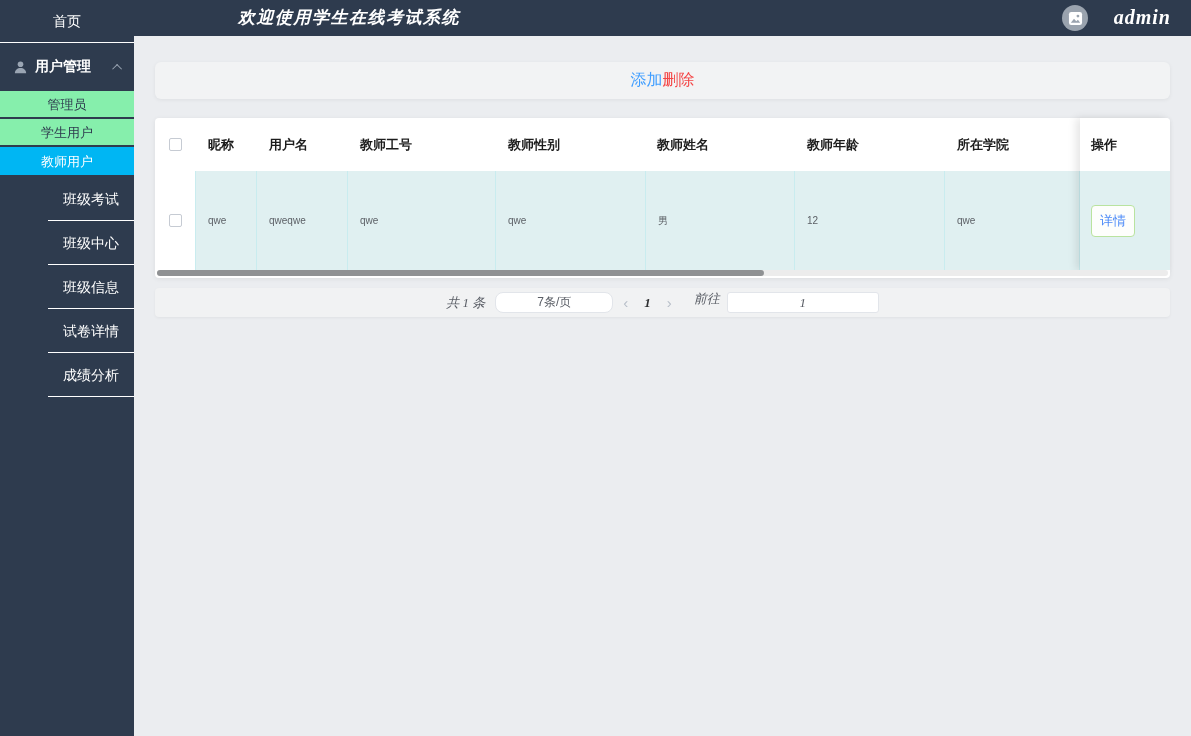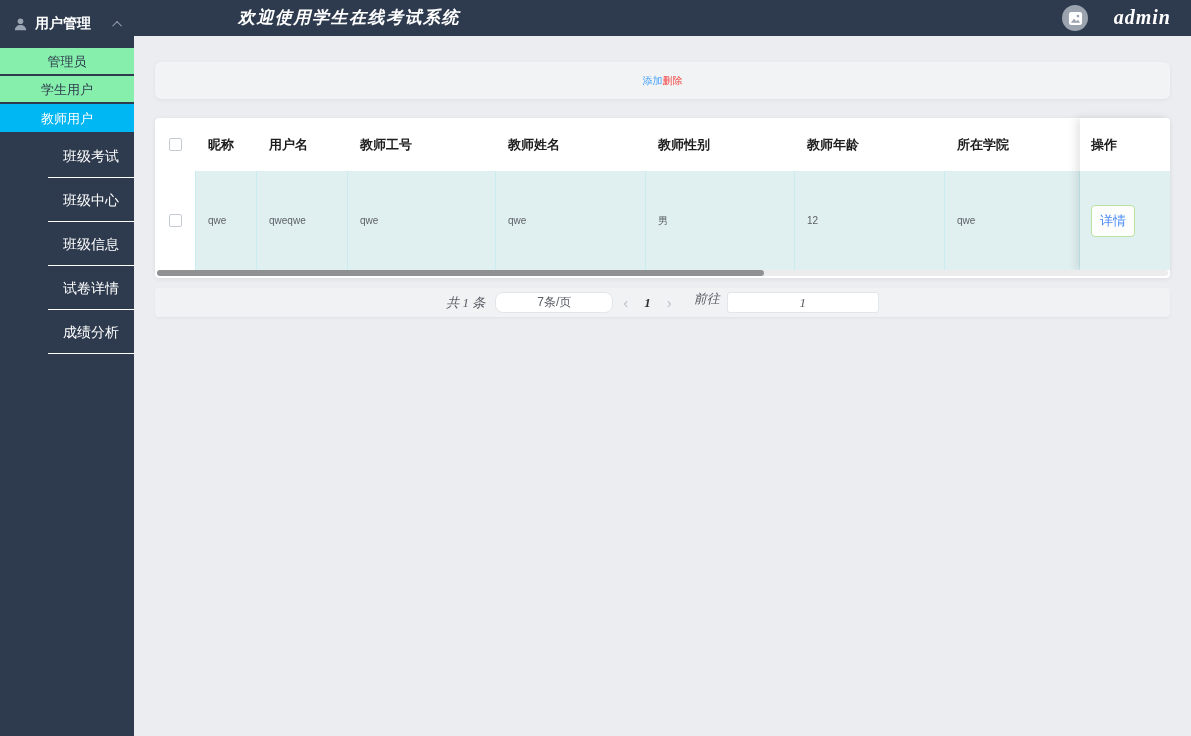--- a/index.html
+++ b/index.html
@@ -59,21 +59,21 @@
     position:absolute; right:20px; top:0; height:36px; line-height:34px;
     color:#fff; font-family:"Liberation Serif", serif; font-style:italic;
     font-weight:bold; font-size:20px; letter-spacing:1px; cursor:pointer;
   }
   
   .toolbar {
     position:absolute; left:155px; top:62px; width:1015px; height:37px;
     background:#f2f3f4; border-radius:6px;
     box-shadow:0 1px 4px rgba(0,0,0,0.06);
     display:flex; align-items:center; justify-content:center; gap:0;
-    font-size:10px;
+    font-size:16px;
   }
   .link-add { color:#409eff; cursor:pointer; }
   .link-del { color:#f44545; cursor:pointer; }
   
   .table-card {
     position:absolute; left:155px; top:118px; width:1015px; height:160px;
     background:#fff; border-radius:4px;
     box-shadow:0 1px 5px rgba(0,0,0,0.07);
   }
   .thead { display:flex; height:53px; font-size:13px; font-weight:bold; color:#1c1c1c; }
@@ -145,20 +145,21 @@
     width:152px; height:21px; background:#fff;
     border:1px solid #e2e5ea; border-radius:3px; text-align:center;
     font-family:"Liberation Serif", serif; font-style:italic;
     font-size:13px; color:#5a5e66; outline:none;
   }
 </style>
 </head>
 <body>
 
 <nav class="sidebar">
+  <div class="side-home">首页</div>
 
   <div class="side-group">
     <svg class="person-icon" viewBox="0 0 16 16">
       <circle cx="8" cy="4.5" r="3" fill="#9aa5b3"></circle>
       <path d="M2 14c0-3.3 2.7-5.5 6-5.5s6 2.2 6 5.5z" fill="#9aa5b3"></path>
     </svg>
     <span>用户管理</span>
     <span class="chevron-up"></span>
   </div>
 
@@ -192,22 +193,22 @@
 
 <div class="table-card">
 
   <div class="thead">
     <div class="th c0">
       <span class="checkbox"></span>
     </div>
     <div class="th c1">昵称</div>
     <div class="th c2">用户名</div>
     <div class="th c3">教师工号</div>
+    <div class="th c5">教师性别</div>
     <div class="th c4">教师姓名</div>
-    <div class="th c5">教师性别</div>
     <div class="th c6">教师年龄</div>
     <div class="th c7">所在学院</div>
   </div>
 
   <div class="trow">
     <div class="td white c0">
       <span class="checkbox"></span>
     </div>
     <div class="td c1">qwe</div>
     <div class="td c2">qweqwe</div>

